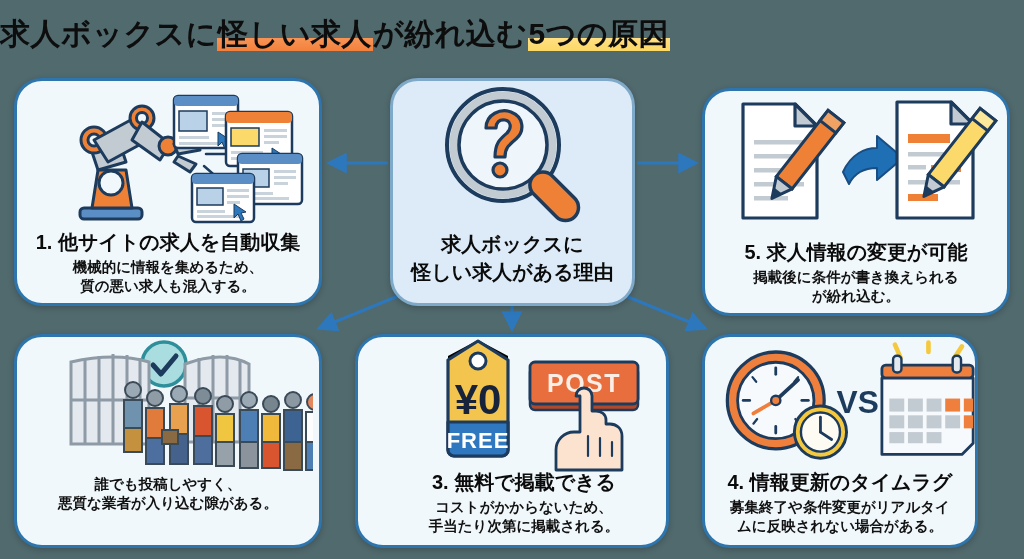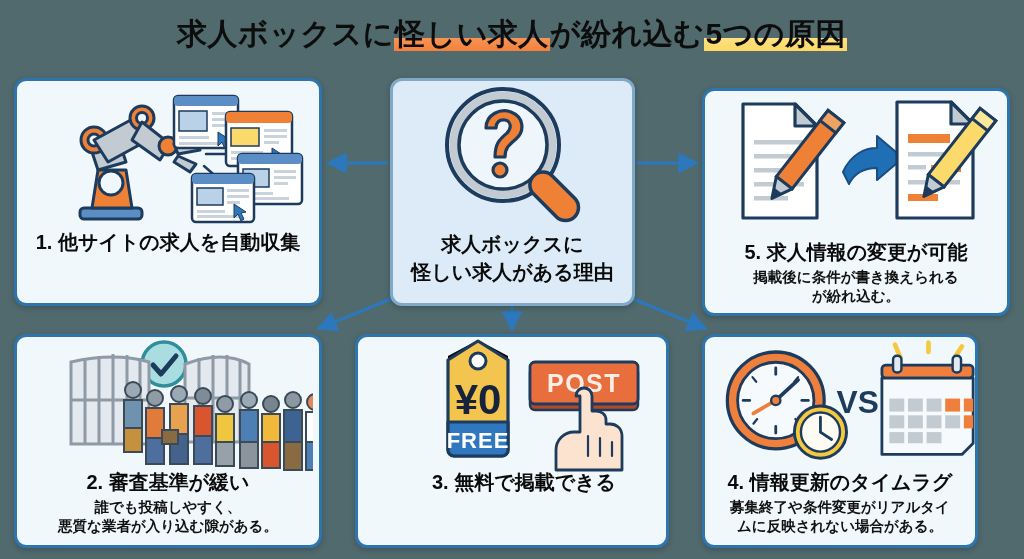--- a/index.html
+++ b/index.html
@@ -10,21 +10,21 @@
   body {
     background: #516a6e;
     position: relative;
     overflow: hidden;
   }
 
   
   #title-bar {
     position: absolute;
     left: 0; top: 8px; width: 1024px; height: 52px;
-    display: flex; align-items: center; justify-content: center;
+    display: flex; align-items: center; 
   }
   #title-text {
     font-size: 30px;
     font-weight: 900;
     color: #0d0d0d;
     letter-spacing: 0.5px;
     white-space: nowrap;
     line-height: 1;
   }
   .hl {
@@ -41,21 +41,21 @@
     z-index: 1;
   }
   .hl-orange::after { background: linear-gradient(180deg,#f79455 0%, #f3813c 100%); }
   .hl-yellow::after { background: linear-gradient(180deg,#ffe083 0%, #fcd866 100%); }
 
   
   .card {
     position: absolute;
     background: #f1f8fb;
     border: 3px solid #2e75ad;
-    border-radius: 12px;
+    border-radius: 28px;
     box-shadow: 0 2px 6px rgba(0,0,0,0.22);
     overflow: hidden;
   }
   .card.center {
     background: #dcebf7;
     border-color: #7fa9c8;
   }
   .card-art {
     position: absolute;
     left: 0; right: 0; top: 0;
@@ -233,20 +233,24 @@
               <rect x="5" y="36" width="28" height="3"></rect>
               <rect x="5" y="41" width="42" height="3"></rect>
             </g>
           <path d="M42 30 l0 14 l4 -4 l3 7 l3 -2 l-3 -6 l5 -1 z" fill="#2d78bd" stroke="#1d3b5c" stroke-width="1"></path>
         </g>
       </g>
     </svg>
   </div>
   <div class="card-text">
     <div class="card-title">1. 他サイトの求人を自動収集</div>
+    <div class="card-sub">
+      <div>機械的に情報を集めるため、</div>
+      <div>質の悪い求人も混入する。</div>
+    </div>
   </div>
 </div>
 
 <div class="card center" id="card-c">
   <div class="card-art">
     <svg width="180" height="148" viewBox="0 0 180 148">
       <g>
         <circle cx="80" cy="64" r="56" fill="none" stroke="#1d3b5c" stroke-width="4"></circle>
         <circle cx="80" cy="64" r="49" fill="#eef6fb" stroke="#c3cbd2" stroke-width="9"></circle>
         <circle cx="80" cy="64" r="44" fill="#eef6fb" stroke="#1d3b5c" stroke-width="3.5"></circle>
@@ -391,21 +395,20 @@
           </g>
         <g>
             <circle cx="292" cy="64" r="8" fill="#e3875c"></circle>
             <path d="M283 74 h18 v30 h-18 z" fill="#fdfdfd"></path>
             <path d="M283 104 h18 v28 h-18 z" fill="#4e7fb4"></path>
           </g>
       </g>
     </svg>
   </div>
   <div class="card-text">
-    <div class="card-title">2. 審査基準が緩い</div>
     <div class="card-sub">
       <div>誰でも投稿しやすく、</div>
       <div>悪質な業者が入り込む隙がある。</div>
     </div>
   </div>
 </div>
 
 <div class="card" id="card-3">
   <div class="card-art">
     <svg width="280" height="136" viewBox="0 0 280 136">
@@ -426,20 +429,24 @@
       </g>
 
       <g stroke="#1d3b5c" stroke-width="2.8" stroke-linejoin="round">
         <path d="M208 58 v36 h-6 c-10 0 -18 8 -18 18 v20 h66 v-34 c0 -8 -6 -12 -12 -12 h-4 v-4 c0 -6 -5 -9 -10 -9 h-4 v-15 c0 -5 -4 -8 -8 -8 s-8 3 -8 8 z" fill="#fbe3cf"></path>
         <path d="M216 98 v20 M228 100 v18 M240 104 v14" fill="none" stroke-linecap="round" stroke-width="2.2"></path>
       </g>
     </svg>
   </div>
   <div class="card-text">
     <div class="card-title">3. 無料で掲載できる</div>
+    <div class="card-sub">
+      <div>コストがかからないため、</div>
+      <div>手当たり次第に掲載される。</div>
+    </div>
   </div>
 </div>
 
 <div class="card" id="card-4">
   <div class="card-art">
     <svg width="290" height="136" viewBox="0 0 290 136">
 
       <g>
         <circle cx="76" cy="62" r="52" fill="#ef7f3c" stroke="#1d3b5c" stroke-width="3.5"></circle>
         <circle cx="76" cy="62" r="41" fill="#f7fafc" stroke="#1d3b5c" stroke-width="3"></circle>

